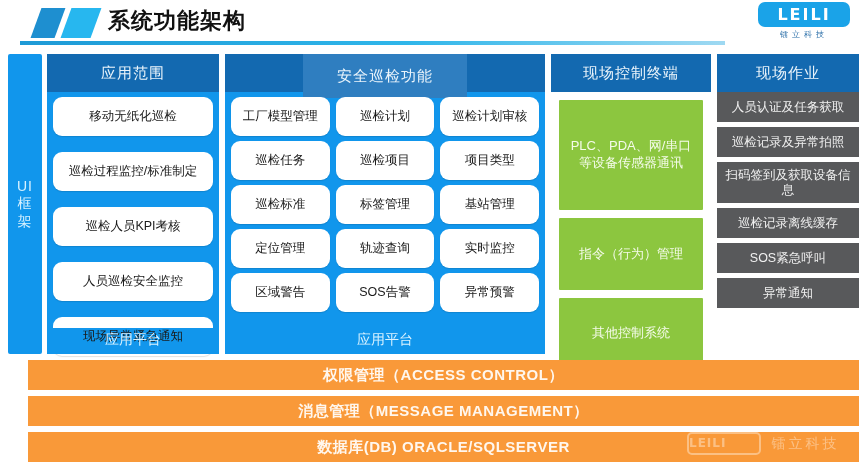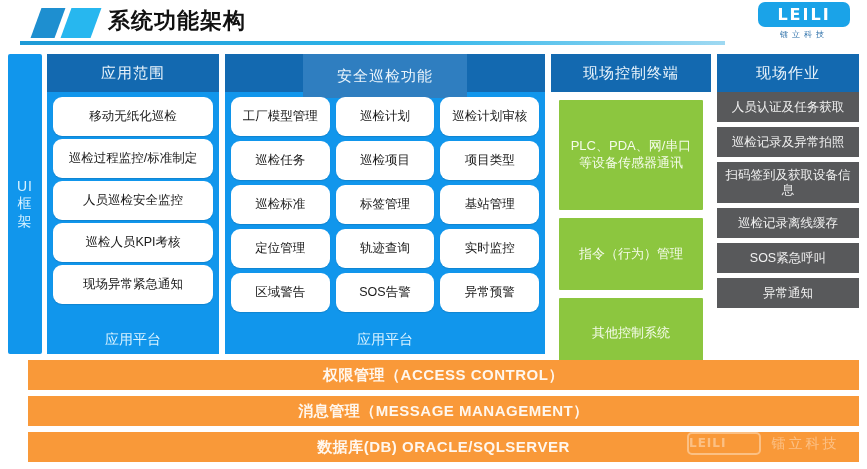--- a/index.html
+++ b/index.html
@@ -53,21 +53,21 @@
   .col-foot{
     height:26px;line-height:22px;text-align:center;background:#1196ec;
     color:#d8f2ff;font-size:14px;
   }
 
   
   .tile{
     background:#fff;border-radius:9px;color:#1a1a1a;
     font-size:12.5px;text-align:center;
     display:flex;align-items:center;justify-content:center;
-    margin-bottom:3px;box-shadow:0 1px 1px rgba(0,0,0,.12);
+    margin-bottom:16px;box-shadow:0 1px 1px rgba(0,0,0,.12);
     padding:0 3px;line-height:1.15;
   }
 
   
   #ui-frame{left:0;width:34px;height:300px;background:#1196ec;border-radius:2px;
     display:flex;align-items:center;justify-content:center;}
   #ui-frame .vtxt{
     color:#d8f2ff;font-size:14px;line-height:1.25;text-align:center;letter-spacing:1px;
   }
 
@@ -141,22 +141,22 @@
 
       <div class="col" id="ui-frame">
         <div class="vtxt">UI<br>框<br>架</div>
       </div>
 
       <div class="col" id="col-scope">
         <div class="col-head">应用范围</div>
         <div class="col-body">
           <div class="tile">移动无纸化巡检</div>
           <div class="tile">巡检过程监控/标准制定</div>
+          <div class="tile">巡检人员KPI考核</div>
           <div class="tile">人员巡检安全监控</div>
-          <div class="tile">巡检人员KPI考核</div>
           <div class="tile">现场异常紧急通知</div>
         </div>
         <div class="col-foot">应用平台</div>
       </div>
 
       <div class="col" id="col-func">
         <div class="col-head">
           <span class="inner-hl">安全巡检功能</span>
         </div>
         <div class="col-body">

